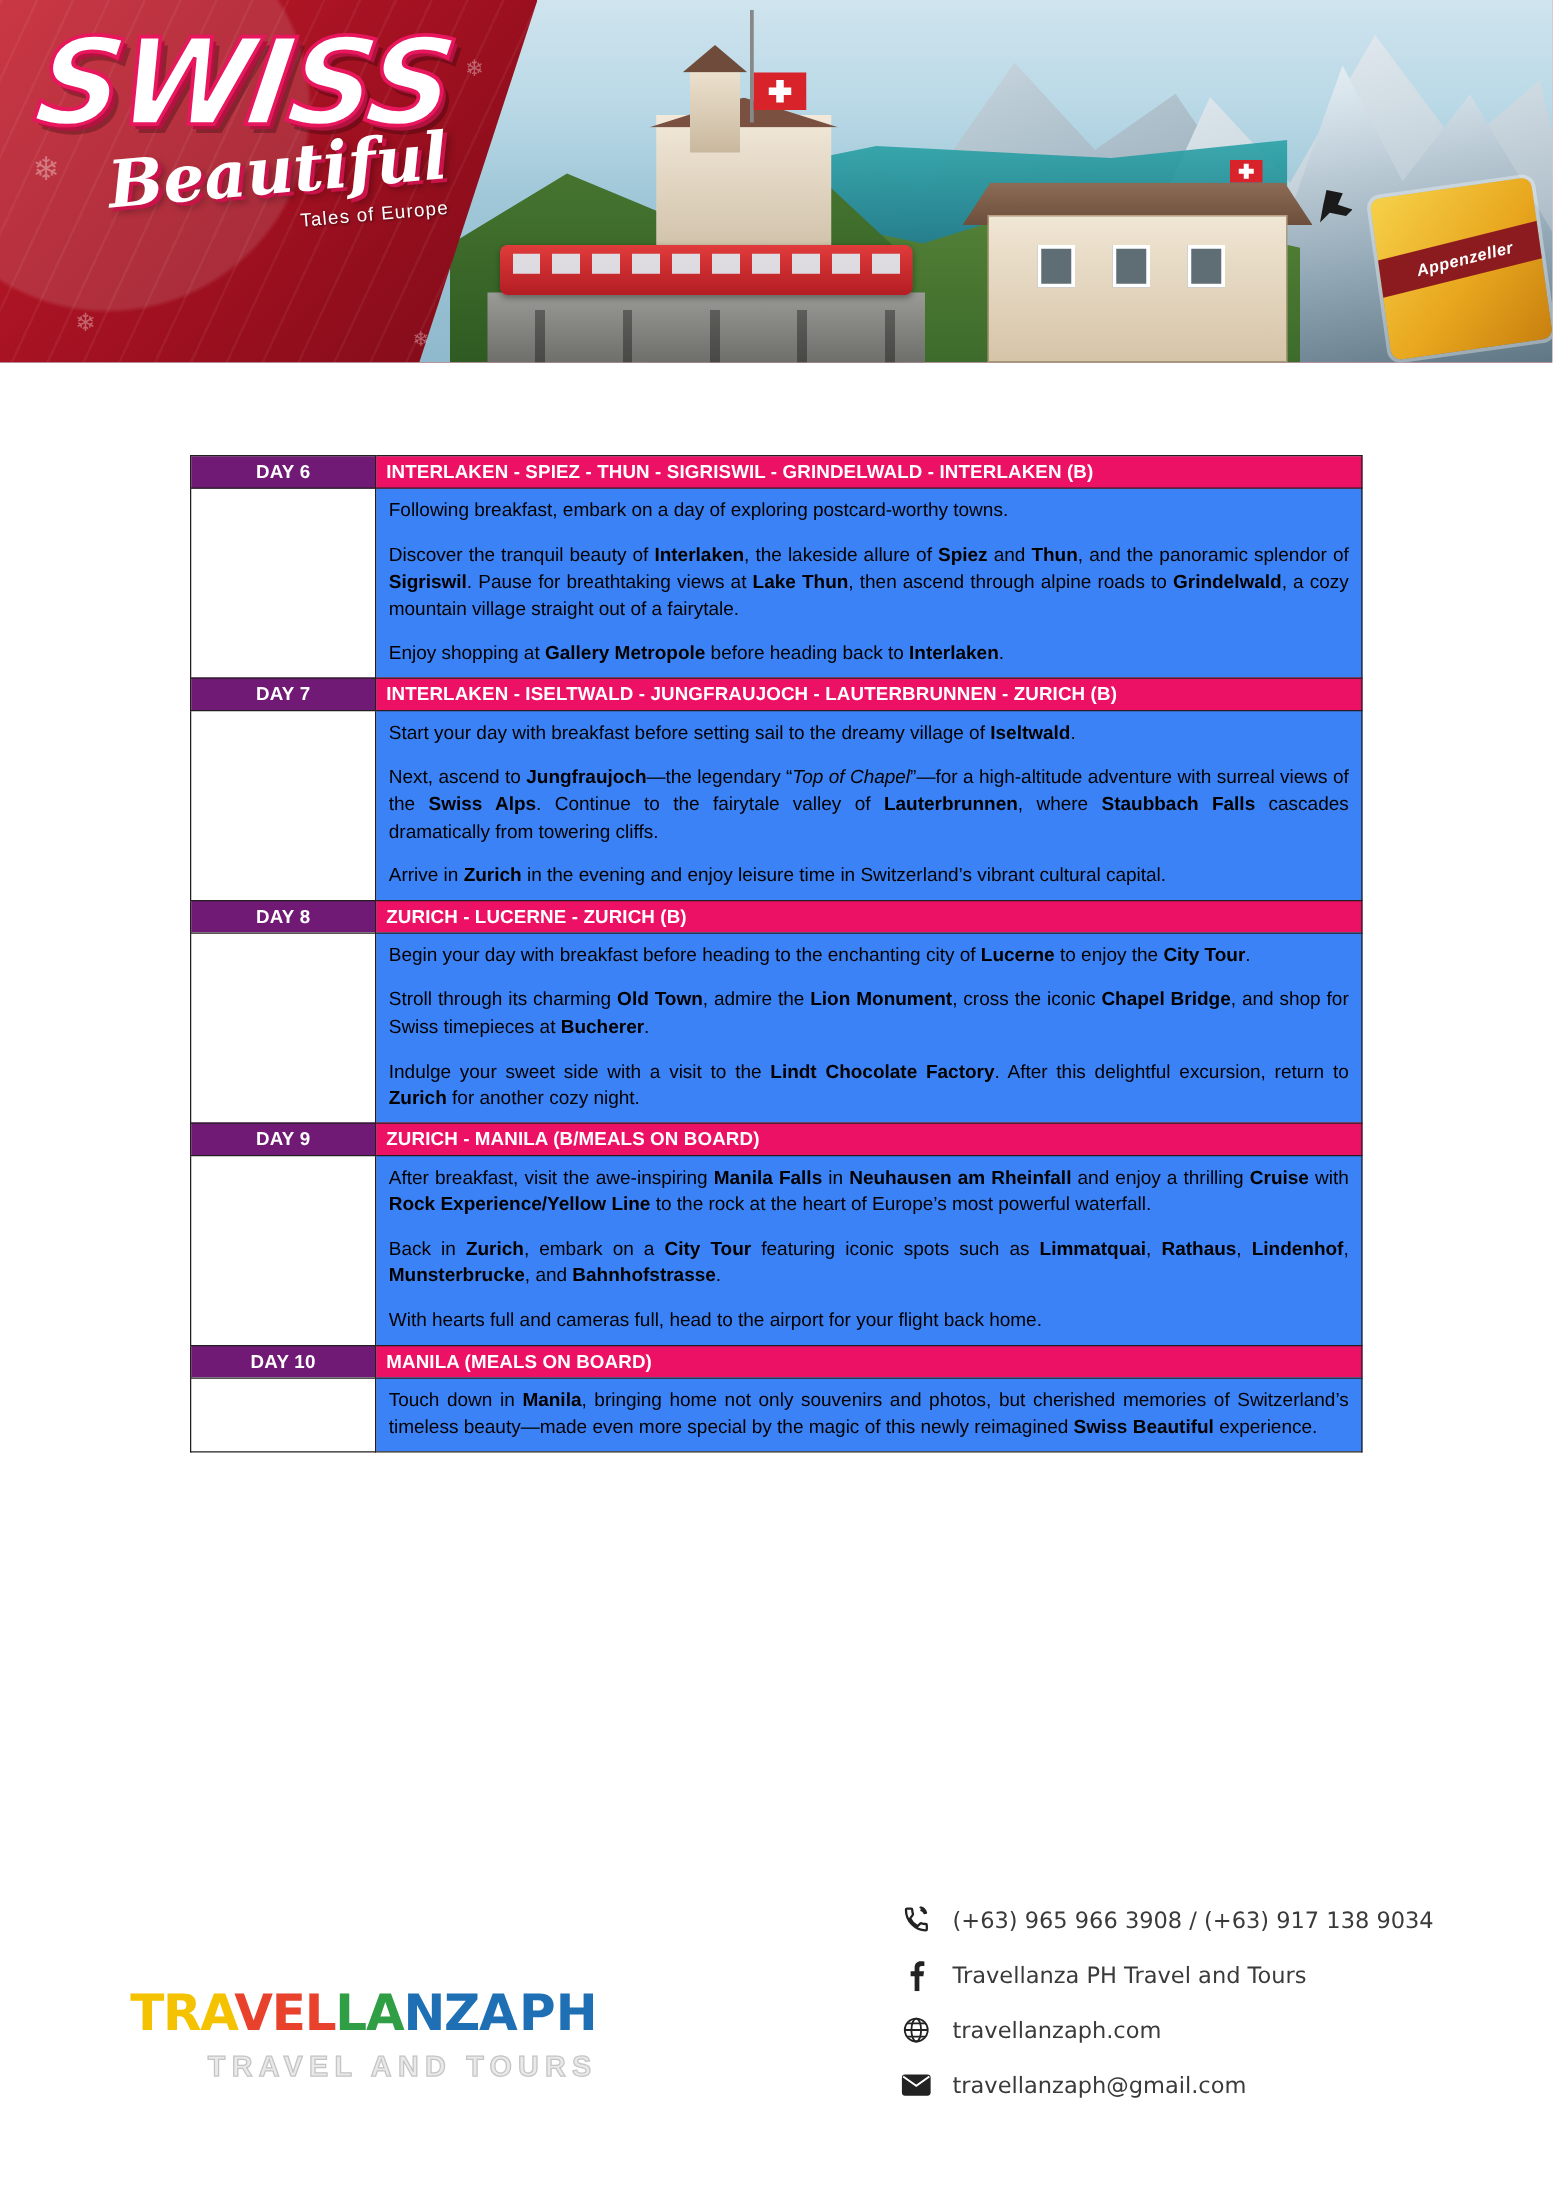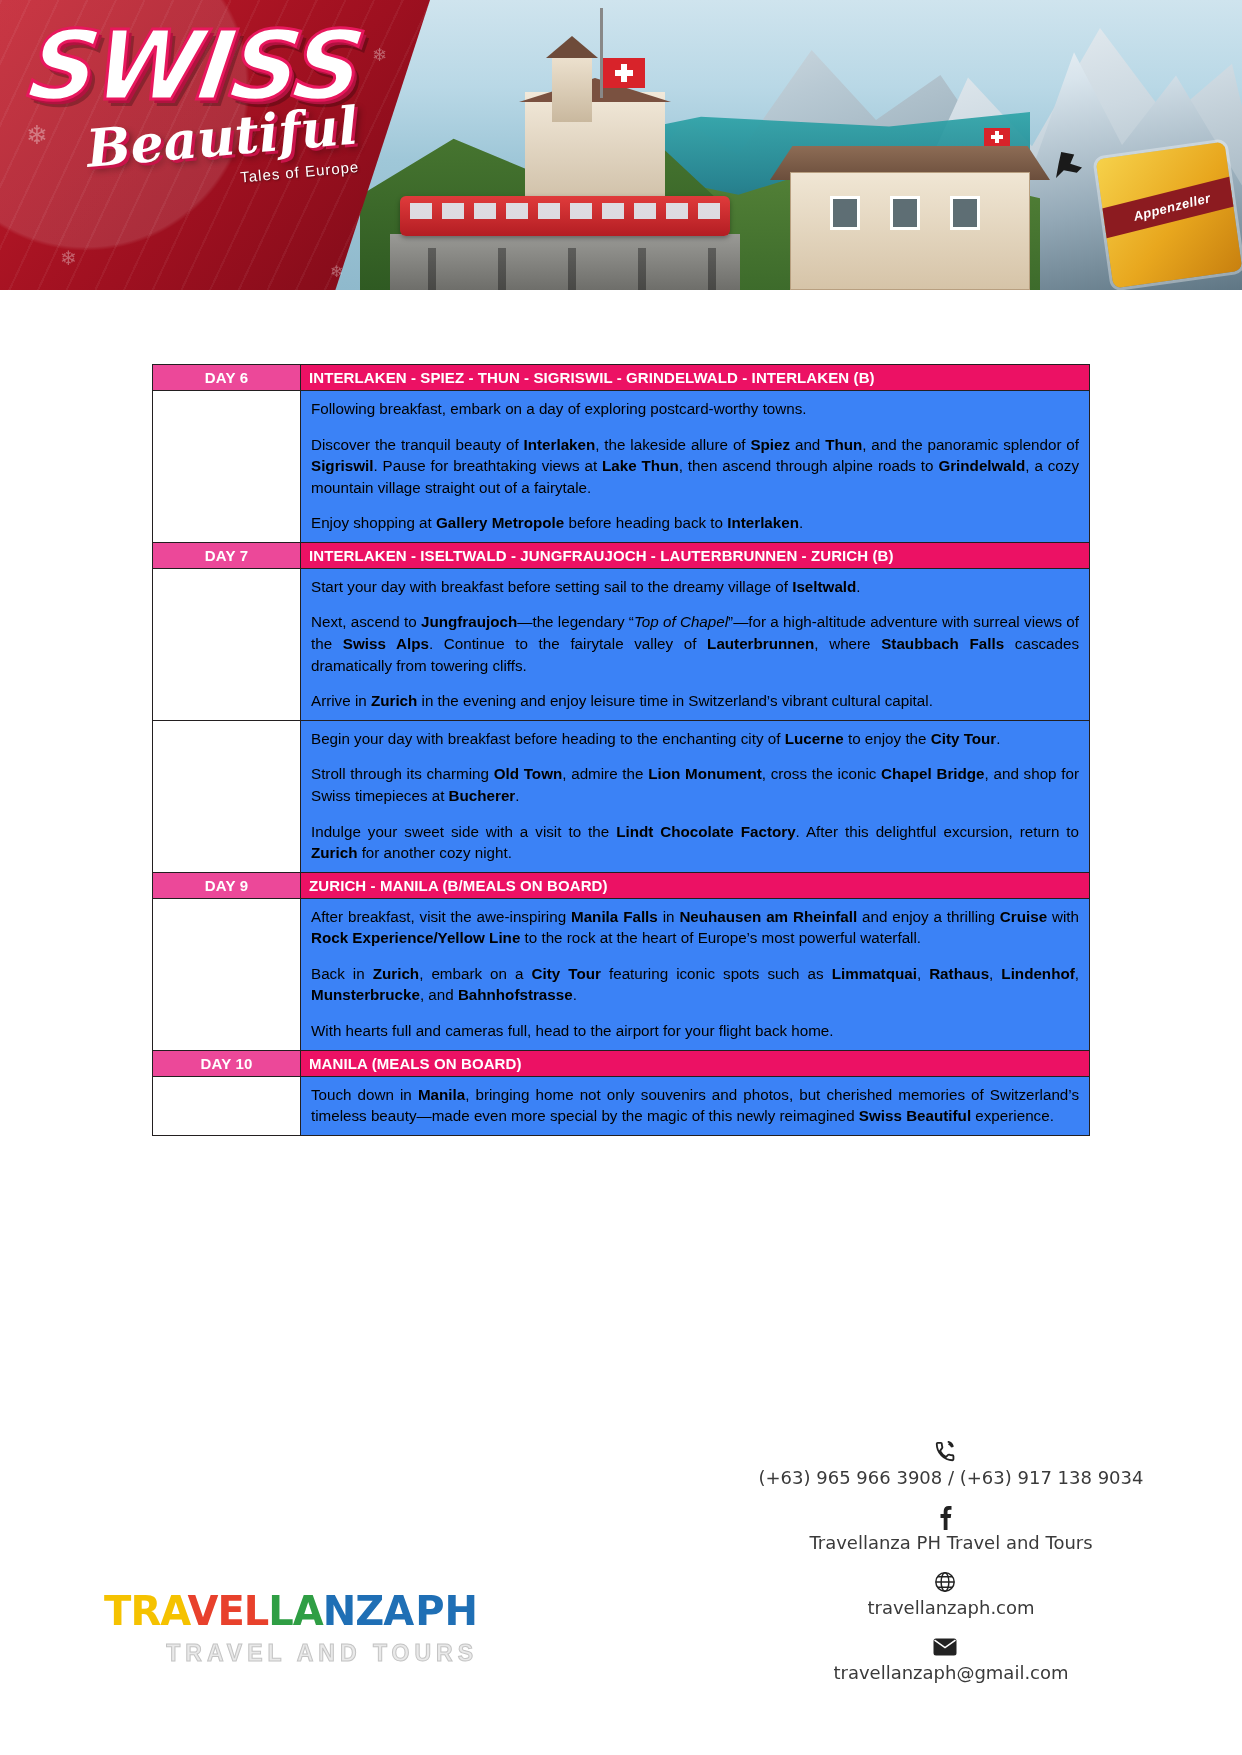--- a/index.html
+++ b/index.html
@@ -266,21 +266,21 @@
     width: 938px;
     border-collapse: collapse;
     table-layout: fixed;
   }
   .itinerary td {
     border: 1px solid #231f20;
     vertical-align: top;
   }
   .day-head-cell {
     width: 148px;
-    background: #ec4899;
+    background: #701a75;
     color: #ffffff;
     font-weight: bold;
     font-size: 15px;
     text-align: center;
     padding: 4px 2px;
     letter-spacing: .2px;
   }
   .title-cell {
     background: #ec1164;
     color: #ffffff;
@@ -362,21 +362,20 @@
     bottom: 58px;
     width: 470px;
   }
   .contact-row {
     display: flex;
     align-items: center;
     margin-bottom: 14px;
     font-size: 18px;
     color: #3a3a3a;
     font-family: "DejaVu Sans", sans-serif;
-    flex-direction: column;
   }
   .contact-icon {
     width: 34px; height: 30px;
     display: flex; align-items: center; justify-content: center;
     margin-right: 12px;
     color: #2b2b2b;
   }
   .contact-icon svg { display: block; }
 </style>
 </head>
@@ -453,20 +452,24 @@
       </tr>
       <tr>
         <td class="blank-cell"></td>
         <td class="body-cell">
             <p>Start your day with breakfast before setting sail to the dreamy village of <b>Iseltwald</b>.</p>
             <p>Next, ascend to <b>Jungfraujoch</b>—the legendary “<i>Top of Chapel</i>”—for a high-altitude adventure with surreal views of the <b>Swiss Alps</b>. Continue to the fairytale valley of <b>Lauterbrunnen</b>, where <b>Staubbach Falls</b> cascades dramatically from towering cliffs.</p>
             <p>Arrive in <b>Zurich</b> in the evening and enjoy leisure time in Switzerland’s vibrant cultural capital.</p>
           </td>
       </tr>
 
+      <tr>
+        <td class="day-head-cell">DAY 8</td>
+        <td class="title-cell">ZURICH - LUCERNE - ZURICH (B)</td>
+      </tr>
       <tr>
         <td class="blank-cell"></td>
         <td class="body-cell">
             <p>Begin your day with breakfast before heading to the enchanting city of <b>Lucerne</b> to enjoy the <b>City Tour</b>.</p>
             <p>Stroll through its charming <b>Old Town</b>, admire the <b>Lion Monument</b>, cross the iconic <b>Chapel Bridge</b>, and shop for Swiss timepieces at <b>Bucherer</b>.</p>
             <p>Indulge your sweet side with a visit to the <b>Lindt Chocolate Factory</b>. After this delightful excursion, return to <b>Zurich</b> for another cozy night.</p>
           </td>
       </tr>
 
       <tr>

